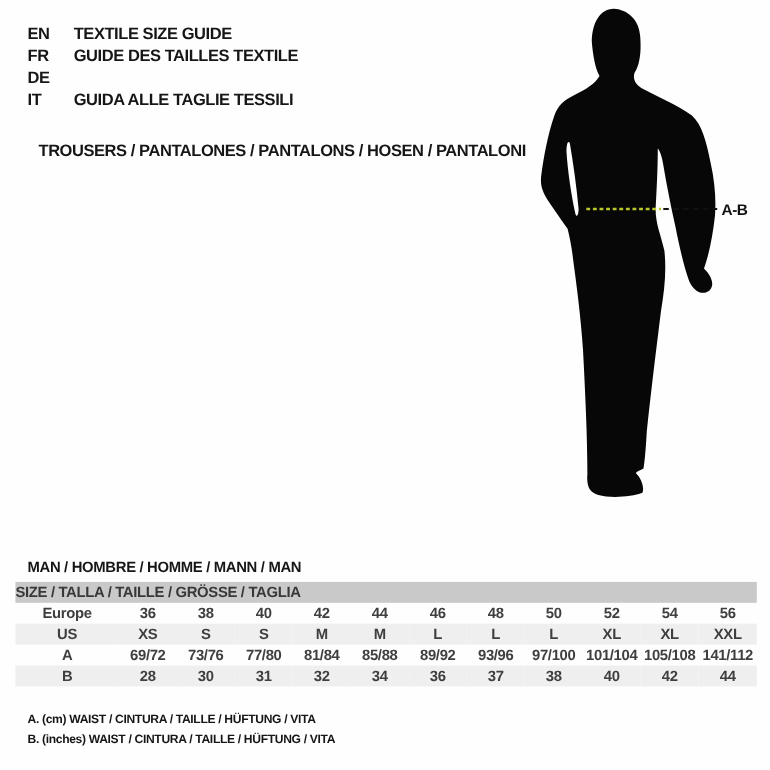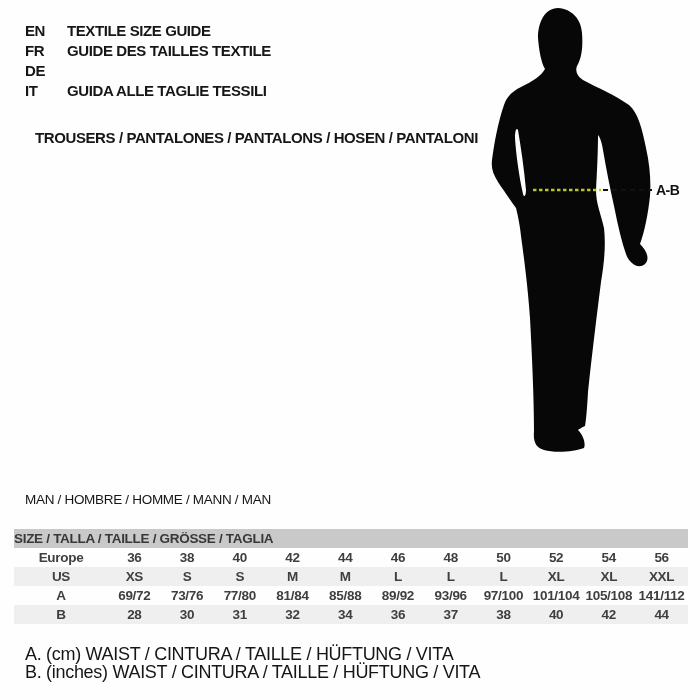--- a/index.html
+++ b/index.html
@@ -13,36 +13,36 @@
   .lang-block{position:absolute;top:21px;left:25px;}
   .lang-row{display:flex;line-height:20px;font-size:15px;font-weight:700;letter-spacing:-0.4px;}
   .lang-code{width:42px;flex:0 0 42px;}
   .category-title{
     position:absolute;top:129px;left:25px;
     font-size:15px;font-weight:700;letter-spacing:-0.4px;margin-left:10px;
   }
   
   .figure-svg{position:absolute;left:430px;top:0;}
   
-  .man-title{position:absolute;top:492px;left:25px;font-size:13.5px;font-weight:400;letter-spacing:-0.3px;}
+  .man-title{position:absolute;top:508px;left:25px;font-size:13.5px;font-weight:700;letter-spacing:-0.3px;}
   .size-table-wrap{position:absolute;left:14px;top:529px;width:674px;}
   table.size-table{
     width:100%;border-collapse:collapse;table-layout:fixed;
     font-size:13.5px;color:#3f3f3f;letter-spacing:-0.3px;
   }
   table.size-table th,table.size-table td{padding:0;height:19px;vertical-align:middle;font-weight:700;}
   th.table-header{
     background:#c9c9c9;color:#383838;text-align:left;padding-left:7px;
     font-size:13.5px;font-weight:400;
   }
   td.row-label{text-align:center;padding-left:7px;}
   td.cell{text-align:center;}
   tbody tr:nth-child(even){background:#efefef;}
   
-  .footnotes{position:absolute;top:645px;left:25px;font-size:18px;font-weight:400;letter-spacing:-0.3px;line-height:18px;}
+  .footnotes{position:absolute;top:645px;left:25px;font-size:11px;font-weight:700;letter-spacing:-0.3px;line-height:18px;}
 </style>
 </head>
 <body>
 
 <div class="lang-block">
   <div class="lang-row">
     <span class="lang-code">EN</span>
     <span class="lang-label">TEXTILE SIZE GUIDE</span>
   </div>
   <div class="lang-row">

